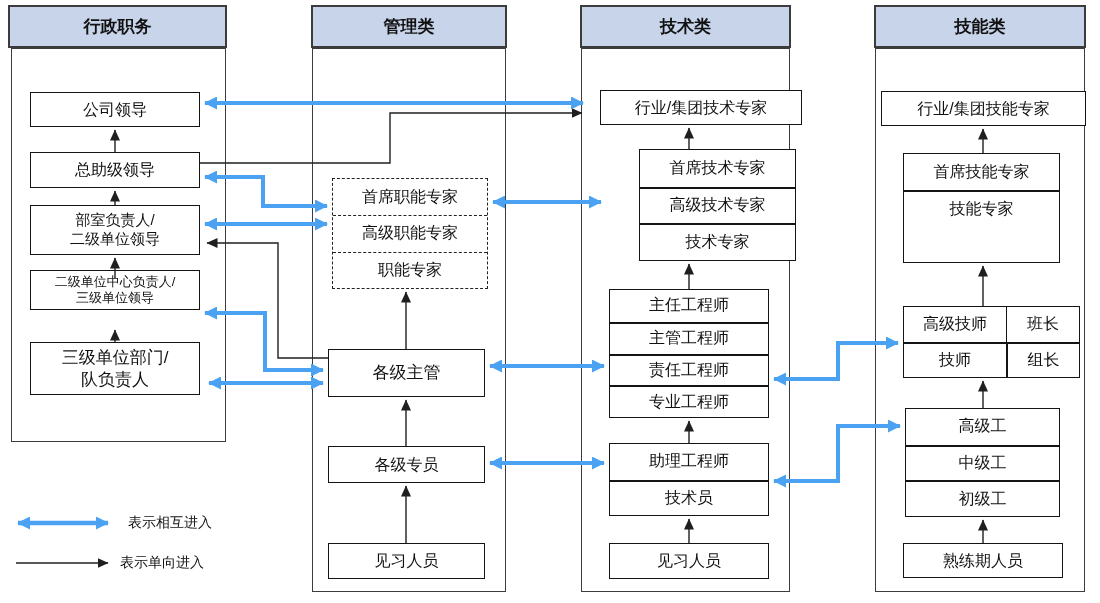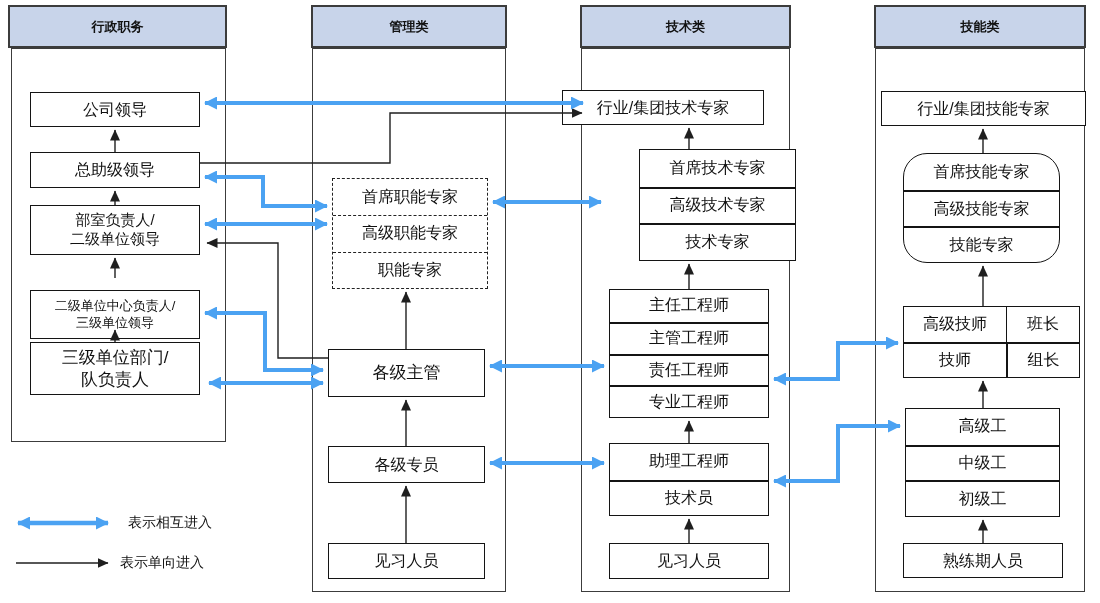--- a/index.html
+++ b/index.html
@@ -1,19 +1,19 @@
 <!DOCTYPE html>
 <html><head>
 <meta charset="utf-8">
 <style>
   html,body{margin:0;padding:0;background:#ffffff;}
   body{font-family:"Liberation Sans","DejaVu Sans",sans-serif;color:#111;}
   .canvas{position:relative;width:1100px;height:603px;background:#fff;overflow:hidden;}
   .hdr{position:absolute;background:#c8d4ea;border:2px solid #3c3c3c;box-sizing:border-box;
-       display:flex;align-items:center;justify-content:center;font-weight:bold;font-size:13px;}
+       display:flex;align-items:center;justify-content:center;font-weight:bold;font-size:17px;}
   .colbody{position:absolute;border:1.6px solid #3c3c3c;box-sizing:border-box;background:transparent;}
   .bx{position:absolute;border:1.4px solid #141414;box-sizing:border-box;background:#fff;
       display:flex;flex-direction:column;align-items:center;justify-content:center;
       text-align:center;font-size:16px;line-height:1.25;}
   .bx span{display:block;}
   .stack{position:absolute;border:1.4px solid #141414;box-sizing:border-box;background:#fff;
          display:grid;}
   .stack .row{display:flex;align-items:center;justify-content:center;font-size:16px;
               border-top:2px solid #141414;box-sizing:border-box;}
   .stack .row:first-child{border-top:none;}
@@ -57,21 +57,21 @@
   <div class="bx" style="left:30px;top:92px;width:170px;height:35px;">
       <span>公司领导</span>
     </div>
   <div class="bx" style="left:30px;top:152px;width:170px;height:36px;">
       <span>总助级领导</span>
     </div>
   <div class="bx f15" style="left:30px;top:205px;width:170px;height:50px;">
     <span>部室负责人/</span>
       <span>二级单位领导</span>
   </div>
-  <div class="bx f13" style="left:30px;top:290px;width:170px;height:49px;">
+  <div class="bx f13" style="left:30px;top:270px;width:170px;height:40px;">
     <span>二级单位中心负责人/</span>
       <span>三级单位领导</span>
   </div>
   <div class="bx f17" style="left:30px;top:342px;width:170px;height:53px;">
     <span>三级单位部门/</span>
       <span>队负责人</span>
   </div>
 
   <div class="dstack" style="left:332px;top:178px;width:156px;height:111px;grid-template-rows:1fr 1fr 1fr;">
     <div class="row">
@@ -87,21 +87,21 @@
   <div class="bx f17" style="left:328px;top:349px;width:157px;height:48px;">
       <span>各级主管</span>
     </div>
   <div class="bx" style="left:328px;top:446px;width:157px;height:37px;">
       <span>各级专员</span>
     </div>
   <div class="bx" style="left:328px;top:543px;width:157px;height:36px;">
       <span>见习人员</span>
     </div>
 
-  <div class="bx" style="left:562px;top:90px;width:202px;height:35px;">
+  <div class="bx" style="left:600px;top:90px;width:202px;height:35px;">
       <span>行业/集团技术专家</span>
     </div>
   <div class="stack" style="left:606px;top:149px;width:157px;height:112px;grid-template-rows:1fr 1fr 1fr;margin-left:33px;">
     <div class="row">
         <span>首席技术专家</span>
       </div>
     <div class="row">
         <span>高级技术专家</span>
       </div>
     <div class="row">
@@ -130,26 +130,23 @@
         <span>技术员</span>
       </div>
   </div>
   <div class="bx" style="left:609px;top:543px;width:160px;height:36px;">
       <span>见习人员</span>
     </div>
 
   <div class="bx" style="left:881px;top:91px;width:205px;height:35px;">
       <span>行业/集团技能专家</span>
     </div>
-  <div class="stack" style="left:903px;top:153px;width:157px;height:110px;grid-template-rows:1fr 1fr 1fr;border-radius:24px;">
+  <div class="stack" style="left:903px;top:153px;width:157px;height:110px;grid-template-rows:1fr 1fr 1fr;">
     <div class="row">
         <span>首席技能专家</span>
-      </div>
-    <div class="row">
-        <span>高级技能专家</span>
       </div>
     <div class="row">
         <span>技能专家</span>
       </div>
   </div>
   <div class="grid2" style="left:903px;top:306px;width:177px;height:72px;">
     <div class="cell">
         <span>高级技师</span>
       </div>
     <div class="cell c2">

